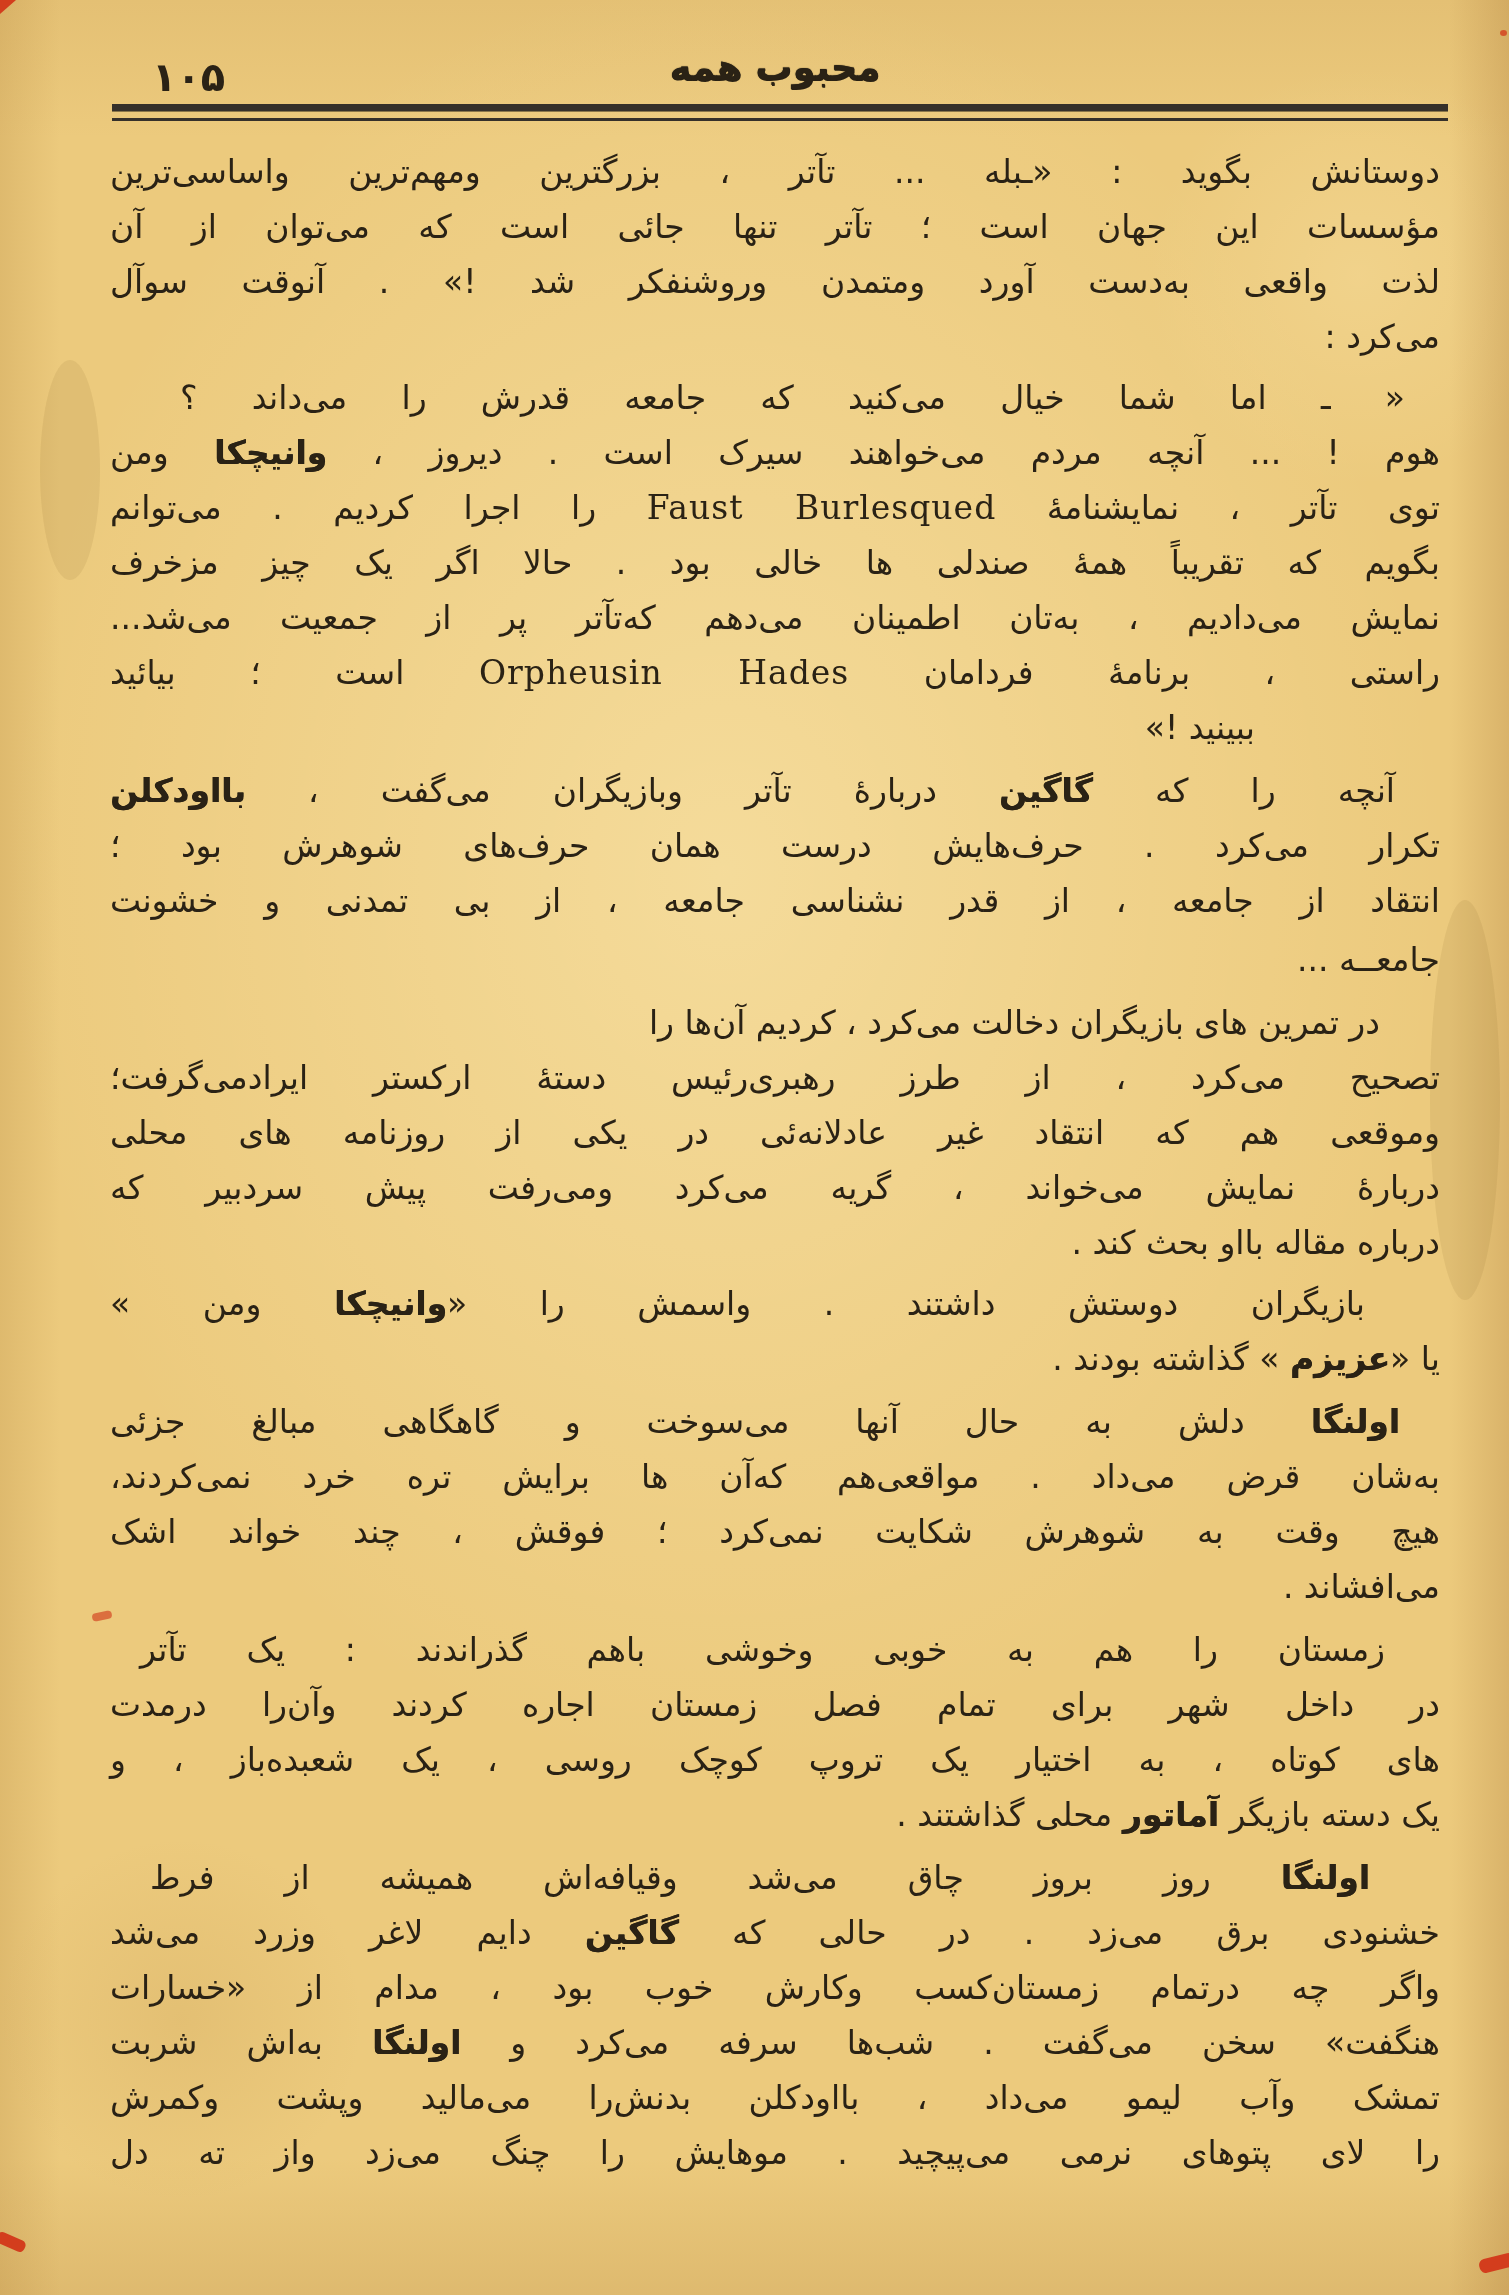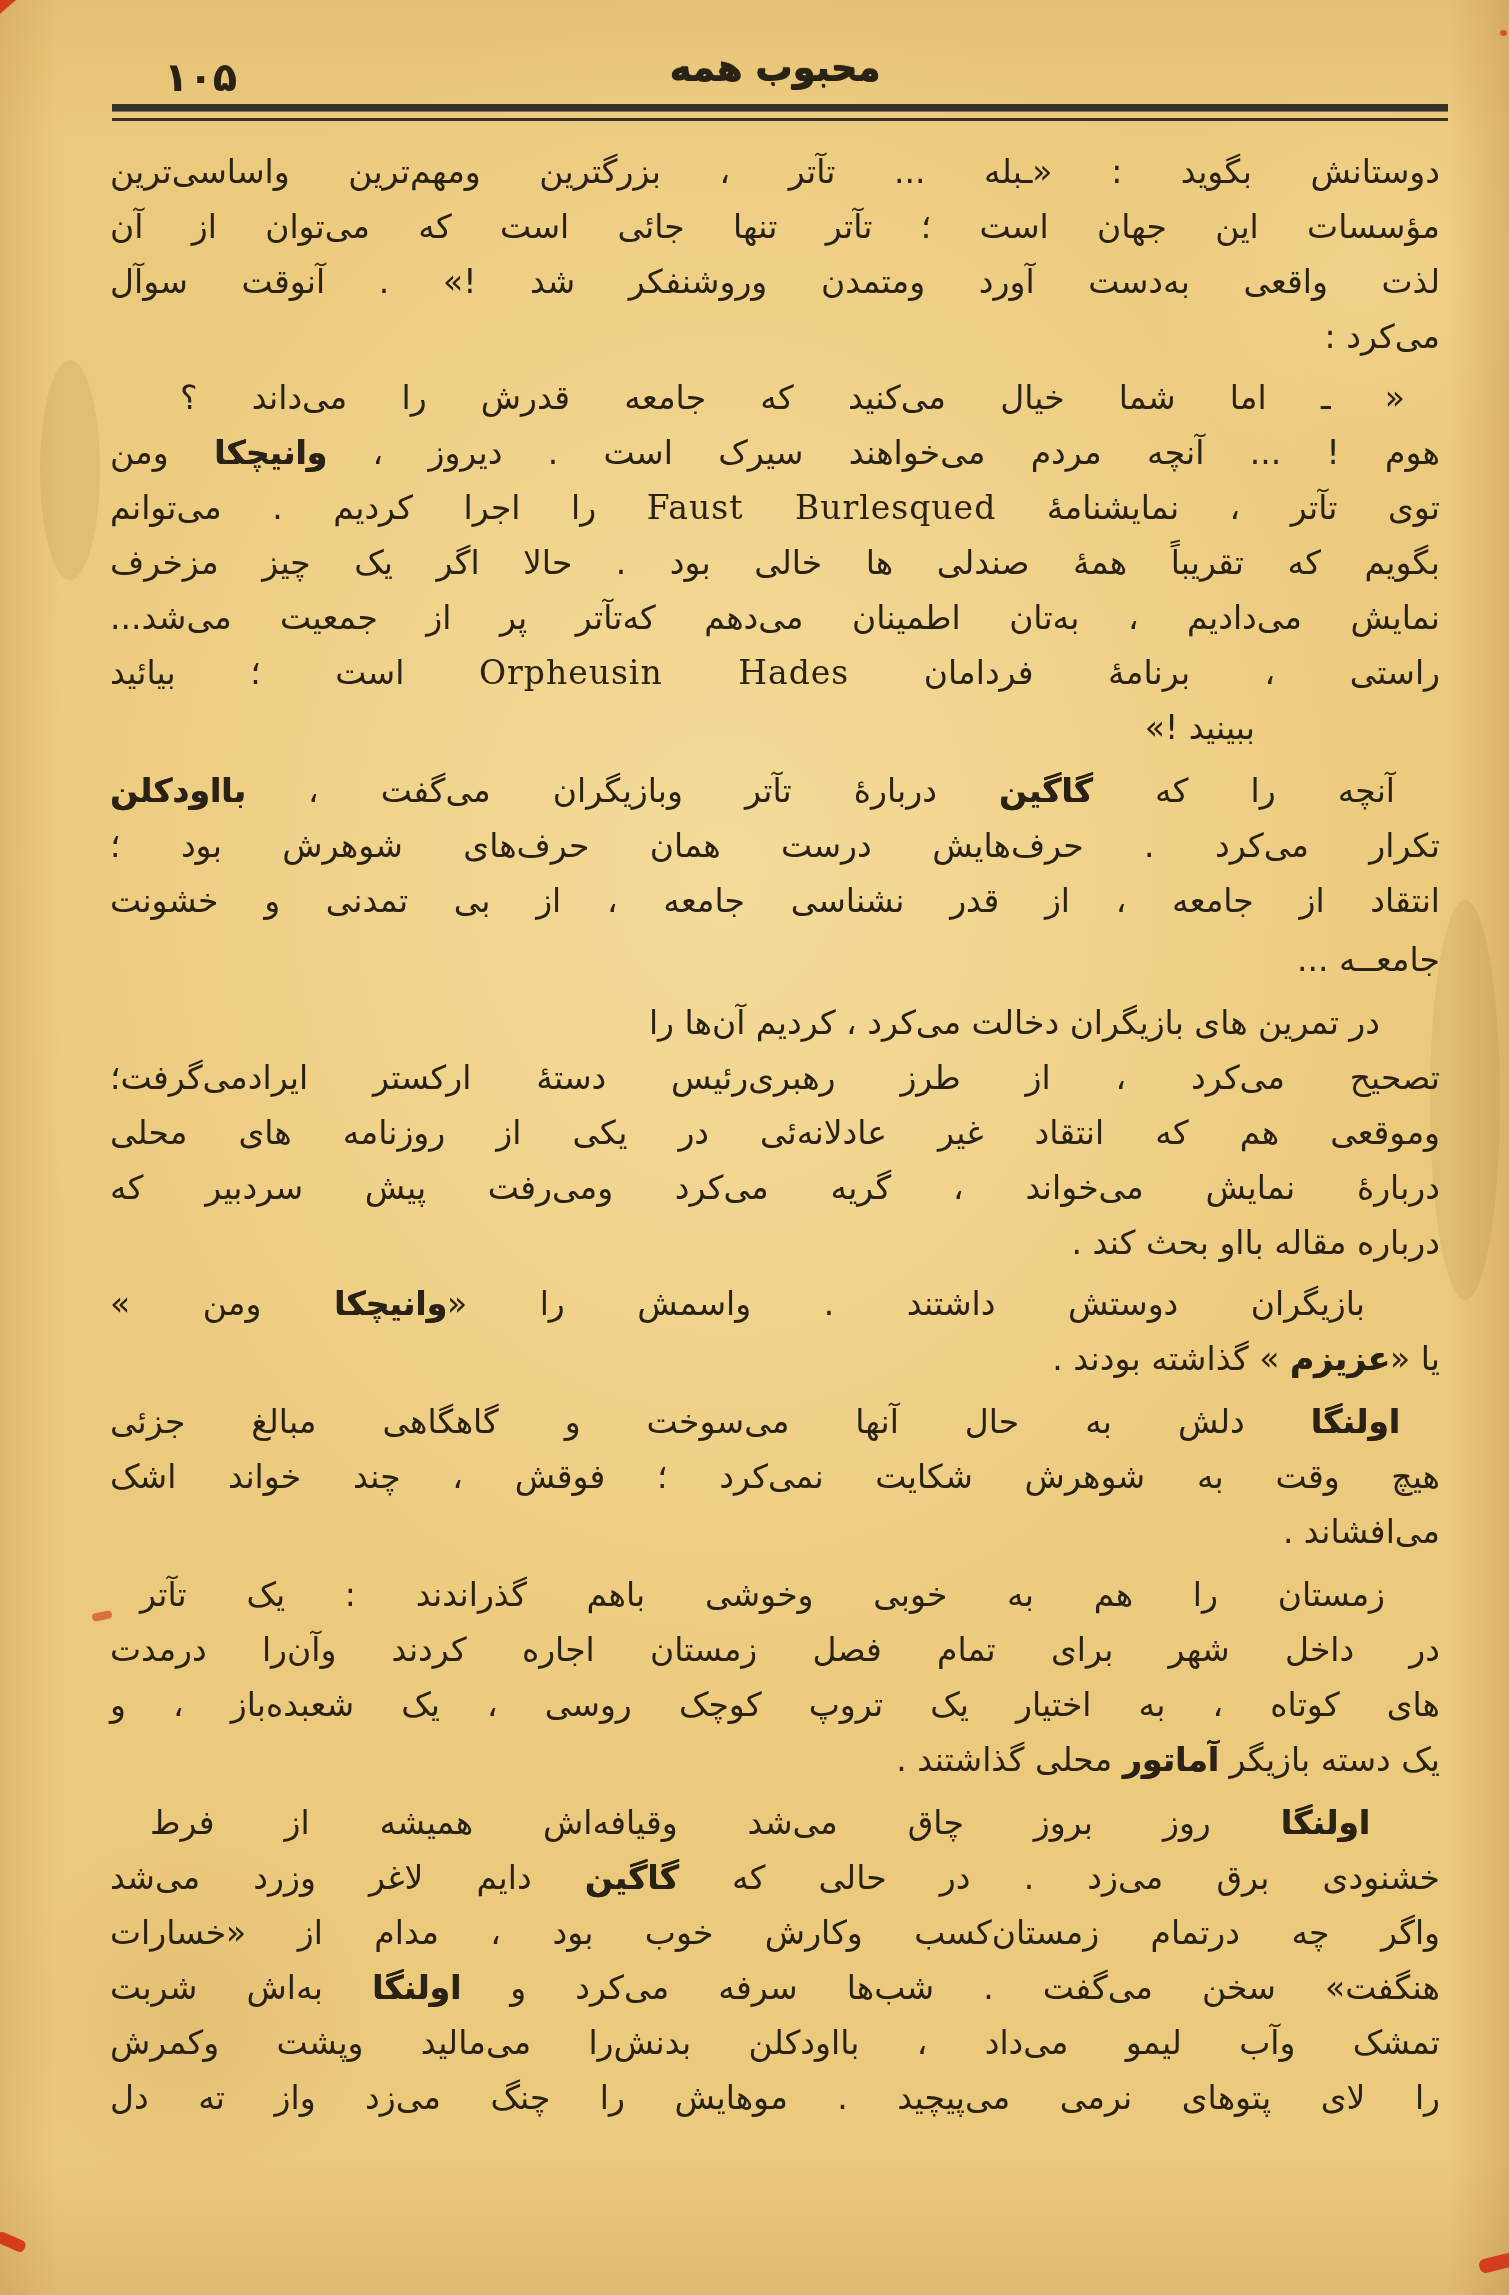--- a/index.html
+++ b/index.html
@@ -9,21 +9,21 @@
     background-color:var(--paper,#ecca7d);
     background-image:
       radial-gradient(ellipse 1200px 1500px at 48% 38%, rgba(255,240,190,0.45) 0%, rgba(255,240,190,0.0) 60%),
       linear-gradient(90deg, rgba(160,110,40,0.18) 0%, rgba(160,110,40,0.0) 4%, rgba(160,110,40,0.0) 96%, rgba(150,95,35,0.22) 100%),
       linear-gradient(0deg, rgba(150,100,35,0.16) 0%, rgba(150,100,35,0.0) 6%, rgba(150,100,35,0.0) 94%, rgba(170,120,50,0.12) 100%),
       radial-gradient(circle 260px at 12% 88%, rgba(165,115,45,0.12), rgba(165,115,45,0) 70%),
       radial-gradient(circle 300px at 90% 12%, rgba(255,235,180,0.25), rgba(255,235,180,0) 70%);
     color:var(--ink,#2a2215);
   }
   .header{position:absolute;left:110px;top:44px;width:1330px;height:62px;}
-  .page-number{position:absolute;left:54px;top:10px;font-size:40px;font-weight:bold;letter-spacing:2px;}
+  .page-number{position:absolute;left:42px;top:10px;font-size:40px;font-weight:bold;letter-spacing:2px;}
   .page-title{position:absolute;left:0;right:0;top:2px;text-align:center;font-size:37px;font-weight:bold;text-shadow:0 0 1px currentColor, 0.5px 0.5px 0 currentColor;}
   .rule{position:absolute;left:112px;width:1336px;background:var(--rule,#35302a);}
   .rule-thick{top:104px;height:7px;box-shadow:0 1px 0 rgba(40,35,25,0.5);}
   .rule-thin{top:118px;height:3px;}
   .text-block{
     position:absolute;left:110px;top:144px;width:1330px;
     direction:rtl;font-size:33px;line-height:55px;
   }
   .line{white-space:nowrap;}
   .line.j{text-align:justify;text-align-last:justify;white-space:normal;}
@@ -72,20 +72,21 @@
       <div class="line j"><span>انتقاد از جامعه ، از قدر نشناسی جامعه ، از بی تمدنی و خشونت</span></div>
       <div class="line r" style="margin-top: 4px;"><span>جامعــه ...</span></div>
       <div class="line r" style="padding-right: 60px; margin-top: 8px;"><span>در تمرین های بازیگران دخالت می‌کرد ، کردیم آن‌ها را</span></div>
       <div class="line j"><span>تصحیح می‌کرد ، از طرز رهبری‌رئیس دستهٔ ارکستر ایرادمی‌گرفت؛</span></div>
       <div class="line j"><span>وموقعی هم که انتقاد غیر عادلانه‌ئی در یکی از روزنامه های محلی</span></div>
       <div class="line j"><span>دربارهٔ نمایش می‌خواند ، گریه می‌کرد ومی‌رفت پیش سردبیر که</span></div>
       <div class="line r"><span>درباره مقاله بااو بحث کند .</span></div>
       <div class="line j" style="padding-right: 75px; margin-top: 6px;"><span>بازیگران دوستش داشتند . واسمش را «</span><span class="bold">وانیچکا</span><span> ومن »</span></div>
       <div class="line r"><span>یا «</span><span class="bold">عزیزم</span><span> » گذاشته بودند .</span></div>
       <div class="line j" style="padding-right: 40px; margin-top: 8px;"><span class="bold">اولنگا</span><span> دلش به حال آنها می‌سوخت و گاهگاهی مبالغ جزئی</span></div>
+      <div class="line j"><span>به‌شان قرض می‌داد . مواقعی‌هم که‌آن ها برایش تره خرد نمی‌کردند،</span></div>
       <div class="line j"><span>هیچ وقت به شوهرش شکایت نمی‌کرد ؛ فوقش ، چند خواند اشک</span></div>
       <div class="line r"><span>می‌افشاند .</span></div>
       <div class="line j" style="padding-right: 55px; padding-left: 30px; margin-top: 8px;"><span>زمستان را هم به خوبی وخوشی باهم گذراندند : یک تآتر</span></div>
       <div class="line j"><span>در داخل شهر برای تمام فصل زمستان اجاره کردند وآن‌را درمدت</span></div>
       <div class="line j"><span>های کوتاه ، به اختیار یک تروپ کوچک روسی ، یک شعبده‌باز ، و</span></div>
       <div class="line r"><span>یک دسته بازیگر </span><span class="bold">آماتور</span><span> محلی گذاشتند .</span></div>
       <div class="line j" style="padding-right: 70px; padding-left: 40px; margin-top: 8px;"><span class="bold">اولنگا</span><span> روز بروز چاق می‌شد وقیافه‌اش همیشه از فرط</span></div>
       <div class="line j"><span>خشنودی برق می‌زد . در حالی که </span><span class="bold">گاگین</span><span> دایم لاغر وزرد می‌شد</span></div>
       <div class="line j"><span>واگر چه درتمام زمستان‌کسب وکارش خوب بود ، مدام از «خسارات</span></div>
       <div class="line j"><span>هنگفت» سخن می‌گفت . شب‌ها سرفه می‌کرد و </span><span class="bold">اولنگا</span><span> به‌اش شربت</span></div>

